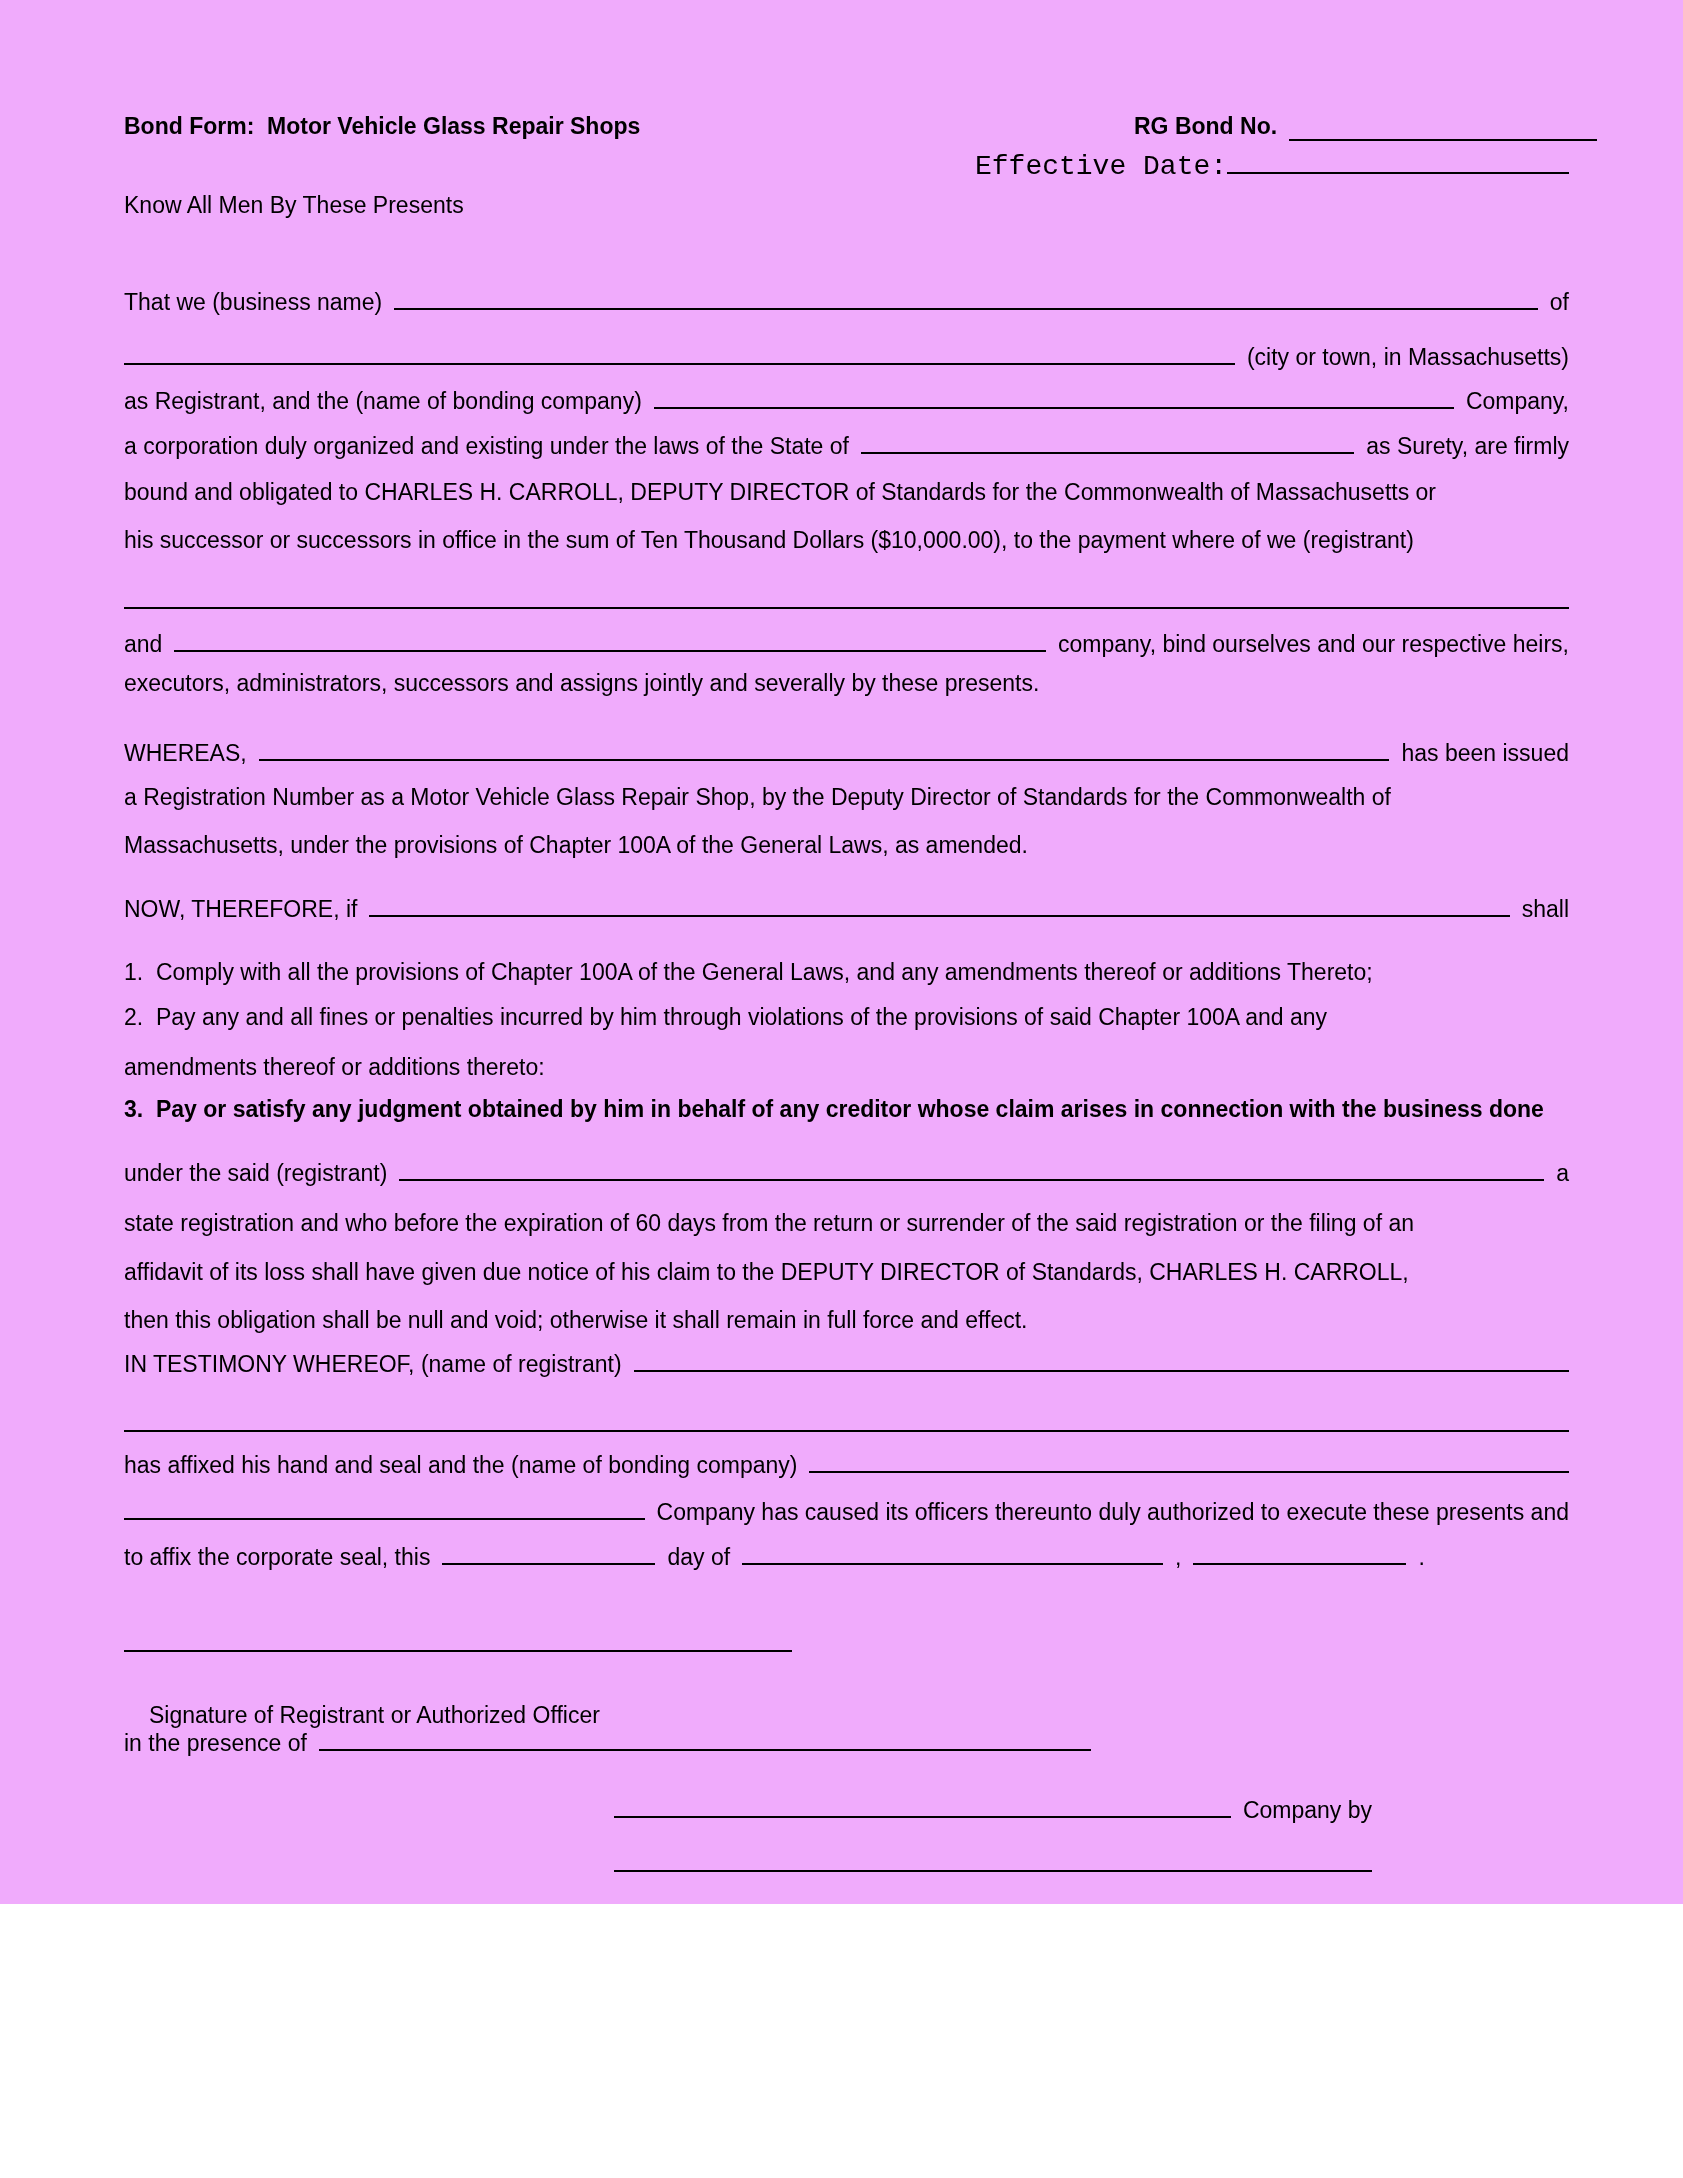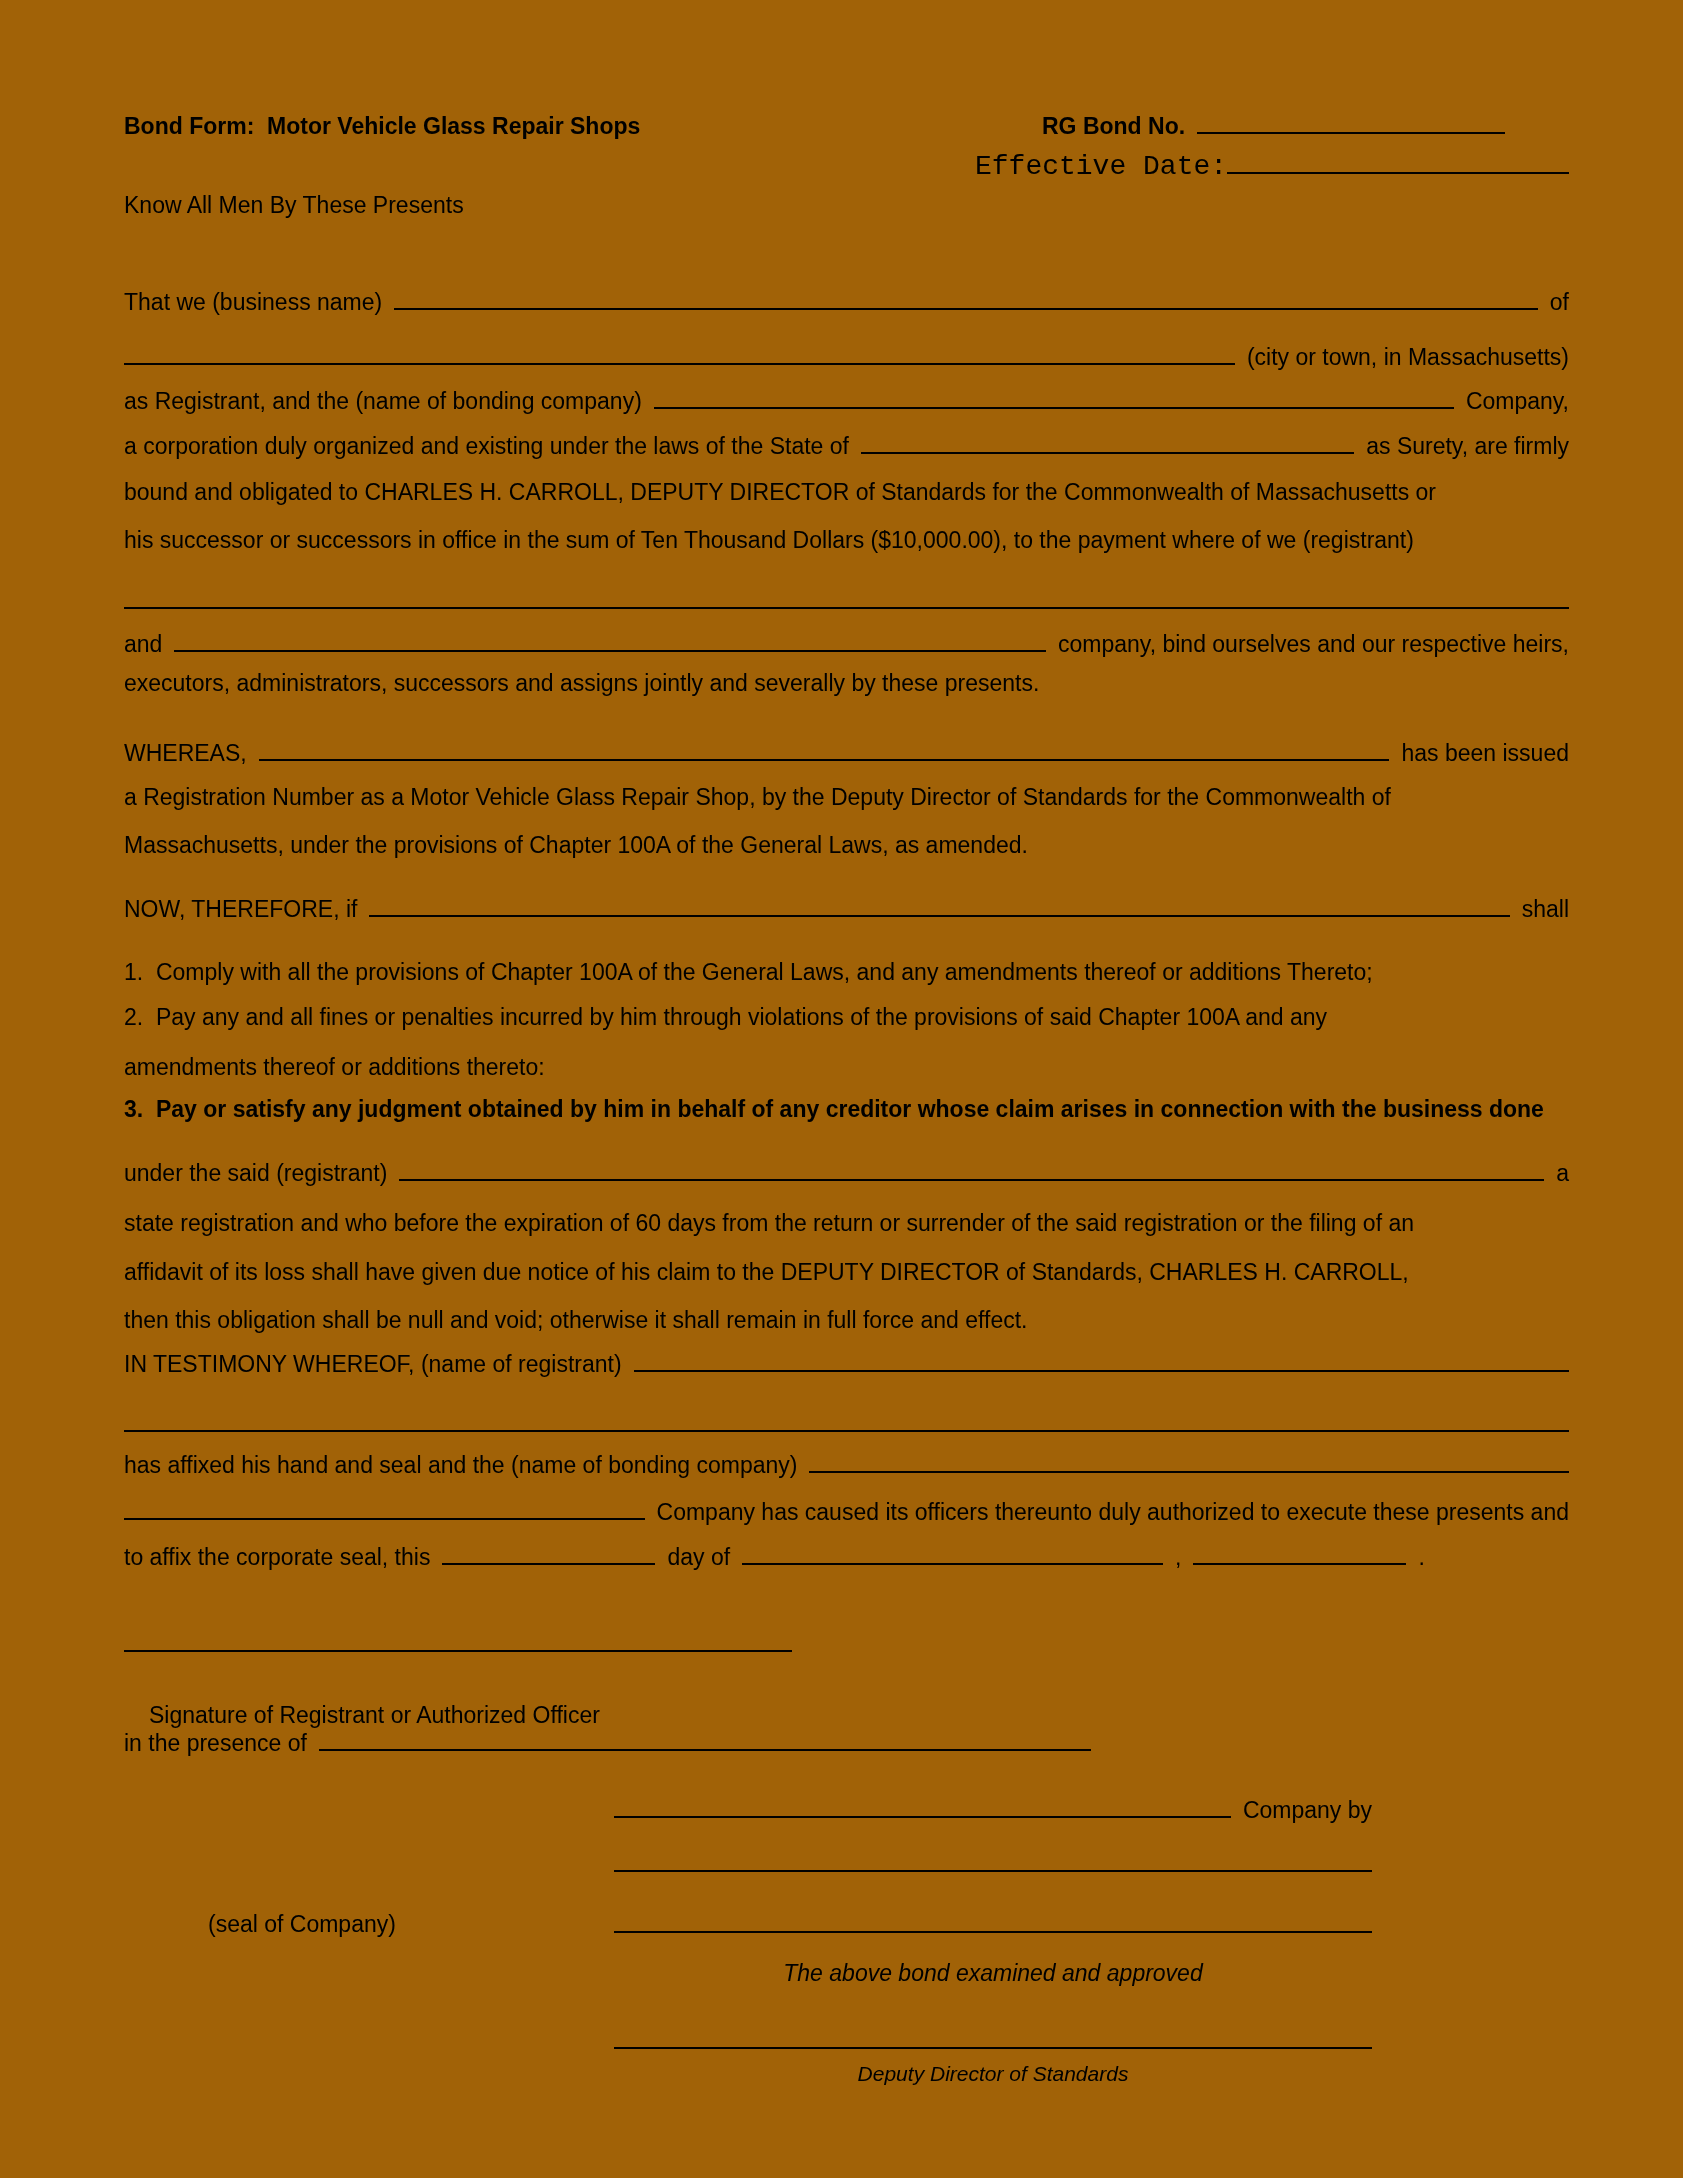--- a/index.html
+++ b/index.html
@@ -1,20 +1,20 @@
 <!DOCTYPE html>
 <html><head>
 <meta charset="utf-8">
 <style>
   html,body{margin:0;padding:0;background:#ffffff;}
   #page{
     position:relative;
     width:1683px;
-    height:2178px;
-    background:#a16207;
+    height:1904px;
+    background:#f0abfc;
     font-family:"Liberation Sans", sans-serif;
     color:#000;
     overflow:hidden;
   }
   .row{
     position:absolute;
     display:flex;
     align-items:baseline;
     white-space:pre;
     font-size:23px;
@@ -41,21 +41,21 @@
   }
 </style>
 </head>
 <body>
 
 <div id="page">
 
   <div class="row bold" style="left:124px;top:111px;">
     <span>Bond Form:  Motor Vehicle Glass Repair Shops</span>
   </div>
-  <div class="row" style="left:1042px;top:111px;width:463px;">
+  <div class="row" style="left:1134px;top:111px;width:463px;align-items:flex-end;">
     <span class="bold">RG Bond No.</span>
     <span class="fill grow mr0"></span>
   </div>
   <div class="row mono" style="left:975px;top:150px;width:594px;">
     <span>Effective Date:</span>
     <span class="fill grow ml0 mr0"></span>
   </div>
   <div class="row" style="left:124px;top:190px;">
     <span>Know All Men By These Presents</span>
   </div>

